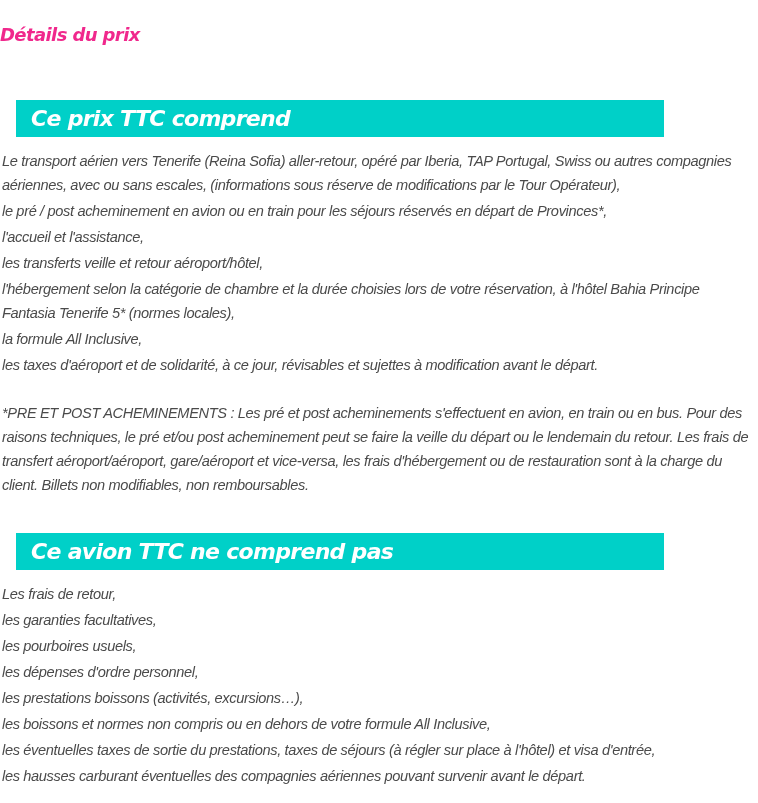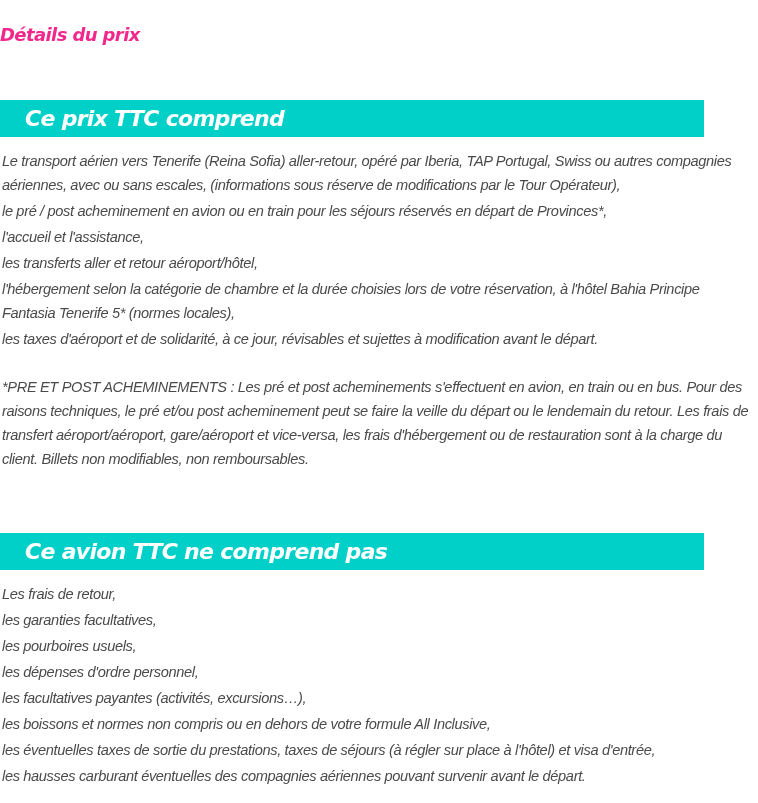--- a/index.html
+++ b/index.html
@@ -22,26 +22,26 @@
       font-family: "DejaVu Sans", sans-serif;
       font-style: italic;
       font-weight: bold;
       font-size: 18px;
       letter-spacing: -0.6px;
       color: #f0288c;
       line-height: 30px;
     }
     .section-banner {
       position: absolute;
-      left: 0;
-      width: 704px;
+      left: 16px;
+      width: 648px;
       height: 37px;
       background: #00d0c8;
       box-sizing: border-box;
-      padding-left: 25px;
+      padding-left: 15px;
     }
     .section-banner h2 {
       margin: 0;
       font-family: "DejaVu Sans", sans-serif;
       font-style: italic;
       font-weight: bold;
       font-size: 22px;
       letter-spacing: -0.7px;
       color: #ffffff;
       line-height: 37px;
@@ -74,32 +74,33 @@
 <h1 class="page-title">Détails du prix</h1>
 
 <div class="section-banner banner-1">
   <h2>Ce prix TTC comprend</h2>
 </div>
 
 <div class="section-body body-1">
   <p>Le transport aérien vers Tenerife (Reina Sofia) aller-retour, opéré par Iberia, TAP Portugal, Swiss ou autres compagnies aériennes, avec ou sans escales, (informations sous réserve de modifications par le Tour Opérateur),</p>
   <p>le pré / post acheminement en avion ou en train pour les séjours réservés en départ de Provinces*,</p>
   <p>l'accueil et l'assistance,</p>
-  <p>les transferts aller et retour aéroport/hôtel,</p>
+  <p>les transferts veille et retour aéroport/hôtel,</p>
   <p>l'hébergement selon la catégorie de chambre et la durée choisies lors de votre réservation, à l'hôtel Bahia Principe Fantasia Tenerife 5* (normes locales),</p>
+  <p>la formule All Inclusive,</p>
   <p>les taxes d'aéroport et de solidarité, à ce jour, révisables et sujettes à modification avant le départ.</p>
   <p class="note">*PRE ET POST ACHEMINEMENTS : Les pré et post acheminements s'effectuent en avion, en train ou en bus. Pour des raisons techniques, le pré et/ou post acheminement peut se faire la veille du départ ou le lendemain du retour. Les frais de transfert aéroport/aéroport, gare/aéroport et vice-versa, les frais d'hébergement ou de restauration sont à la charge du client. Billets non modifiables, non remboursables.</p>
 </div>
 
 <div class="section-banner banner-2">
   <h2>Ce avion TTC ne comprend pas</h2>
 </div>
 
 <div class="section-body body-2">
   <p>Les frais de retour,</p>
   <p>les garanties facultatives,</p>
   <p>les pourboires usuels,</p>
   <p>les dépenses d'ordre personnel,</p>
-  <p>les facultatives payantes (activités, excursions…),</p>
+  <p>les prestations boissons (activités, excursions…),</p>
   <p>les boissons et normes non compris ou en dehors de votre formule All Inclusive,</p>
   <p>les éventuelles taxes de sortie du prestations, taxes de séjours (à régler sur place à l'hôtel) et visa d'entrée,</p>
   <p>les hausses carburant éventuelles des compagnies aériennes pouvant survenir avant le départ.</p>
 </div>
 
 </body></html>

